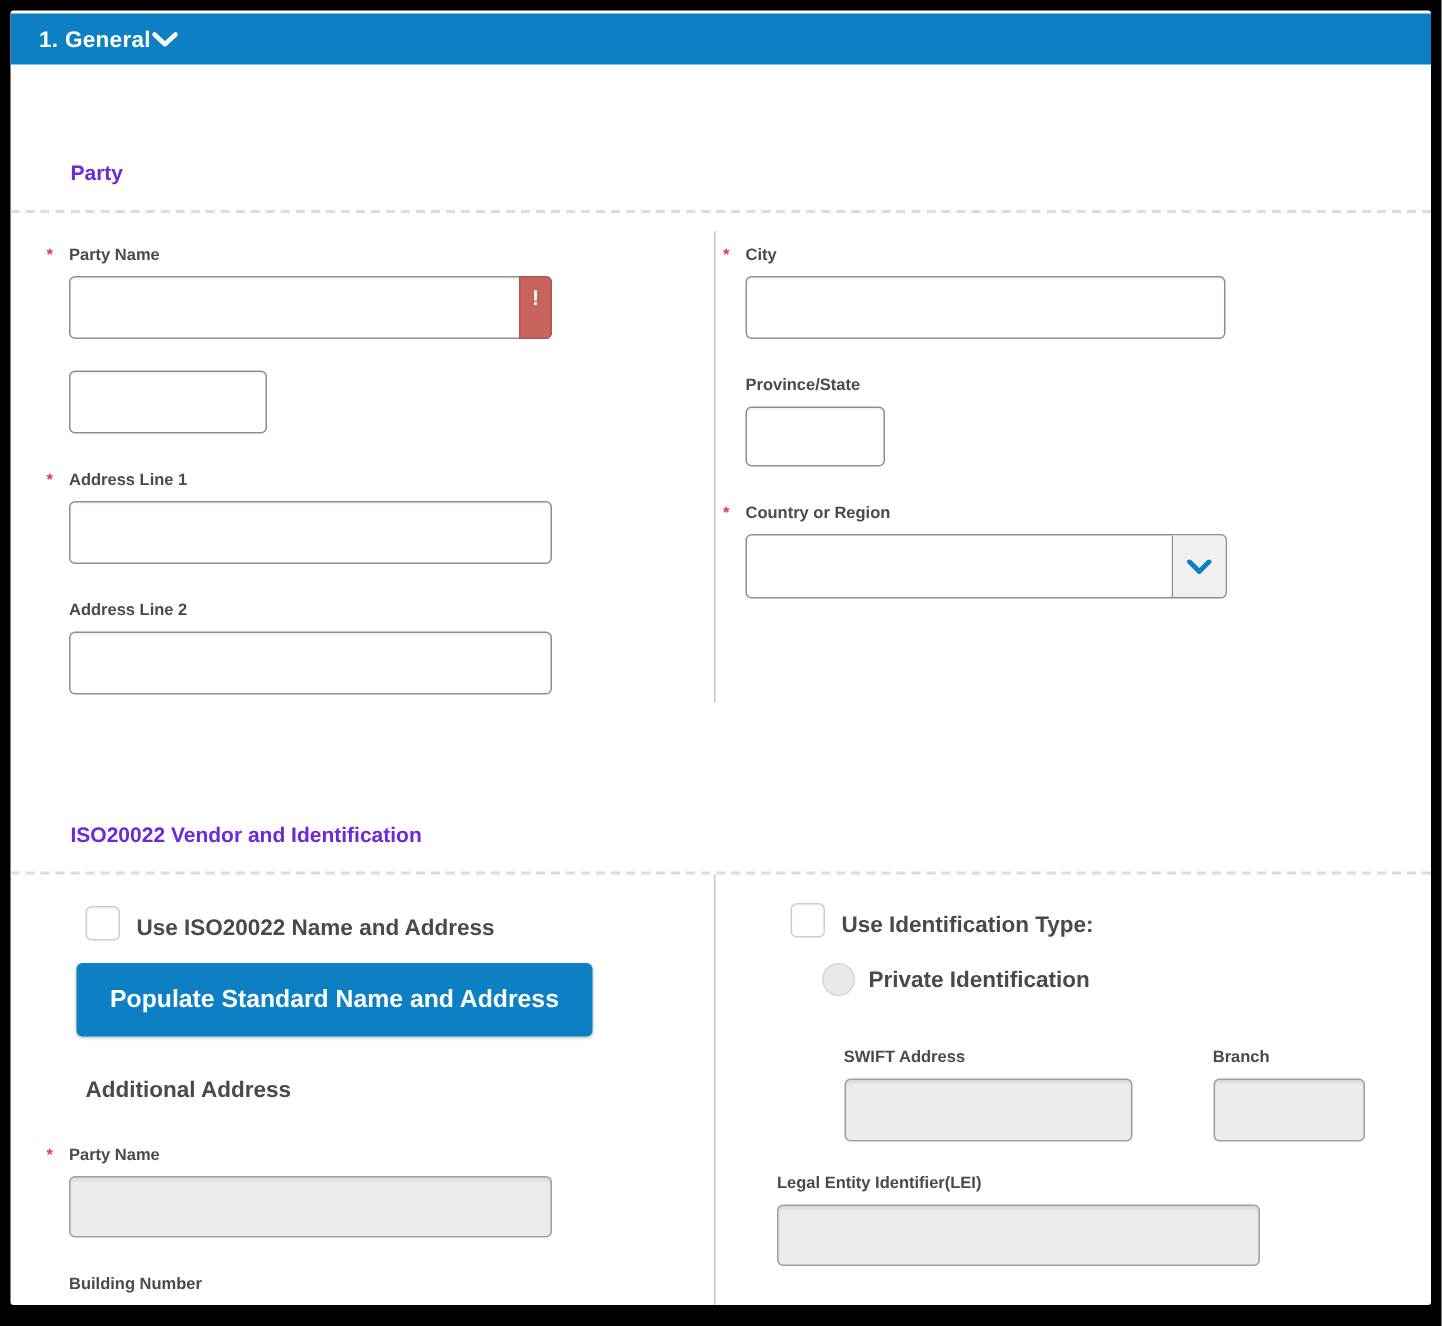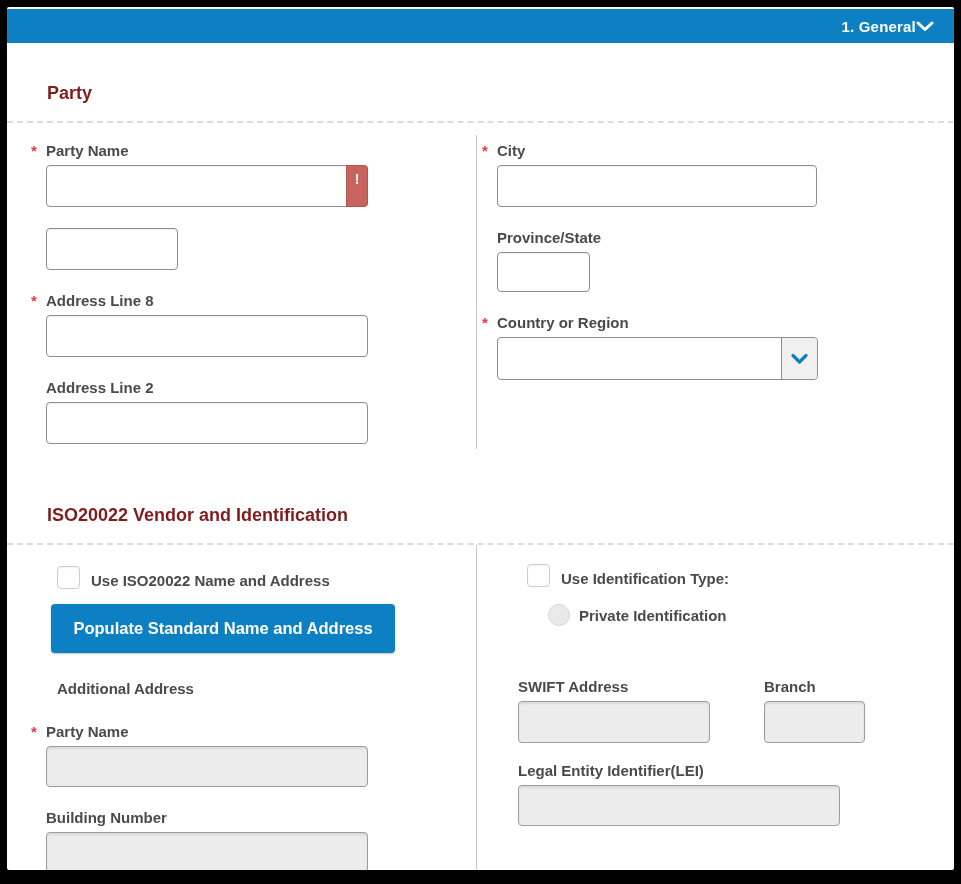--- a/index.html
+++ b/index.html
@@ -16,43 +16,43 @@
     overflow:hidden;
     position:relative;
     border-radius:2px;
   }
   
   .accordion-header {
     margin-top:2px;
     height:34px;
     background:#0d80c3;
     color:#fff;
-    display:flex; align-items:center; justify-content:flex-end;
-    padding:0 20px 0 4px;
+    display:flex; align-items:center; justify-content:flex-start;
+    padding:0 20px 0 19px;
     cursor:pointer;
   }
   .accordion-title { font-size:15px; font-weight:700; letter-spacing:.2px; }
   .chev { display:flex; align-items:center; }
   
   .section-head { padding:40px 0 0 40px; }
-  .section-heading { color:#7f1d1d; font-size:18px; font-weight:700; }
+  .section-heading { color:#6d28d9; font-size:14px; font-weight:700;margin-top:24px; }
   .dashed {
     border-top:2px dashed #dcdcdc;
     margin-top:17px;
   }
   
   .cols { display:flex; align-items:stretch; }
   .col-left  { width:469px; padding:20px 0 0 39px; }
   .col-right { flex:1; border-left:1px solid #c6c6c6; padding:18px 0 0 41px; }
   .cols-party .col-right { margin:12px 0 16px 0; padding-top:6px;padding-left:20px; }
   .cols-party .col-left  { padding-top:18px; }
   
   .field { margin-bottom:21px; }
   .lbl {
-    font-size:15px; font-weight:700; color:#4a4a4d;
+    font-size:11px; font-weight:700; color:#4a4a4d;
     margin-bottom:4px; white-space:nowrap;
     line-height:20px;
   }
   .req {
     display:inline-block; width:15px; margin-left:-15px;
     color:#e63946; font-weight:700;
   }
   .input {
     display:block;
     height:42px; width:322px;
@@ -123,21 +123,21 @@
   }
   .sub-heading {
     font-size:15px; font-weight:700; color:#4a4a4d;
     margin:27px 0 25px 11px;
   }
   .iso-cb { margin-left:11px; }
   .iso-cb-right { margin-left:9px; }
   .radio-group { margin:16px 0 0 30px; display:flex; flex-direction:column; gap:10px; }
   .pair-row { display:flex; gap:79px; }
   .pair-row .field { width:93px; margin-bottom:0; }
-  .mt46 { margin-top:50px; }
+  .mt46 { margin-top:30px;justify-content:center; }
   .mt18 { margin-top:18px; }
 </style>
 </head>
 <body>
 
 <div class="page">
 
   <div class="accordion-header">
     <span class="accordion-title">1. General</span>
     <span class="chev">
@@ -161,21 +161,21 @@
           <input class="input" type="text" value="" style="">
           <div class="err-strip"><span>!</span></div>
         </div>
       </div>
 
       <div class="field">
         <input class="input w132" type="text" value="" style="">
       </div>
 
       <div class="field">
-        <div class="lbl"><span class="req">*</span><span>Address Line 8</span></div>
+        <div class="lbl"><span class="req">*</span><span>Address Line 1</span></div>
         <input class="input" type="text" value="" style="">
       </div>
 
       <div class="field">
         <div class="lbl"><span>Address Line 2</span></div>
         <input class="input" type="text" value="" style="">
       </div>
 
     </div>
     <div class="col-right">

